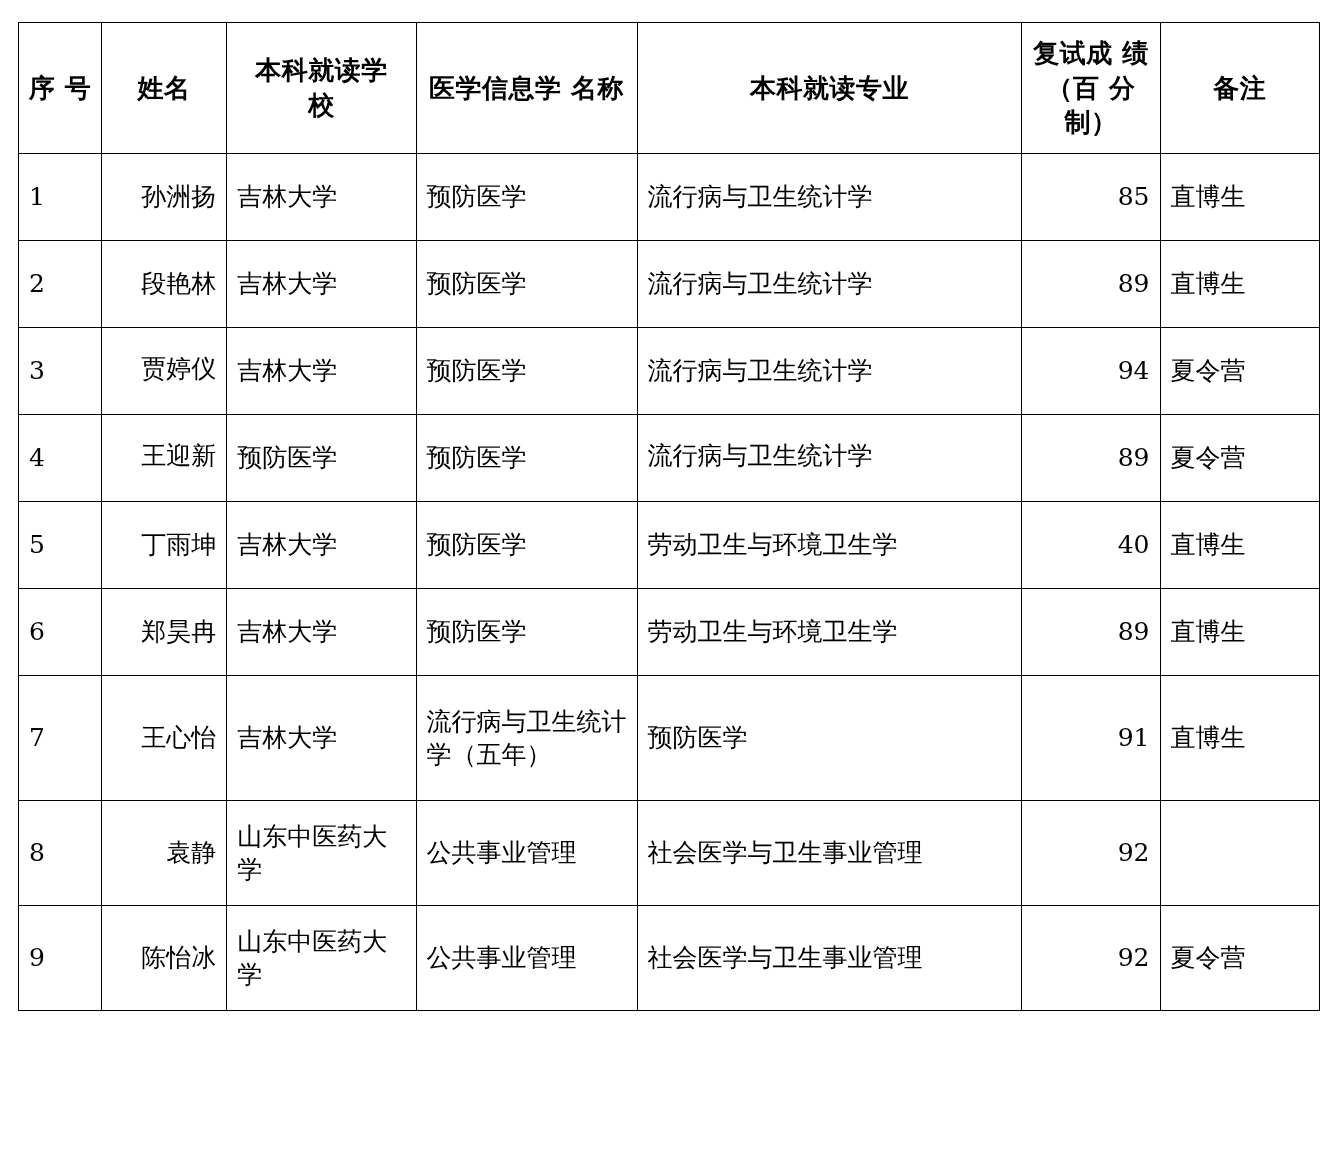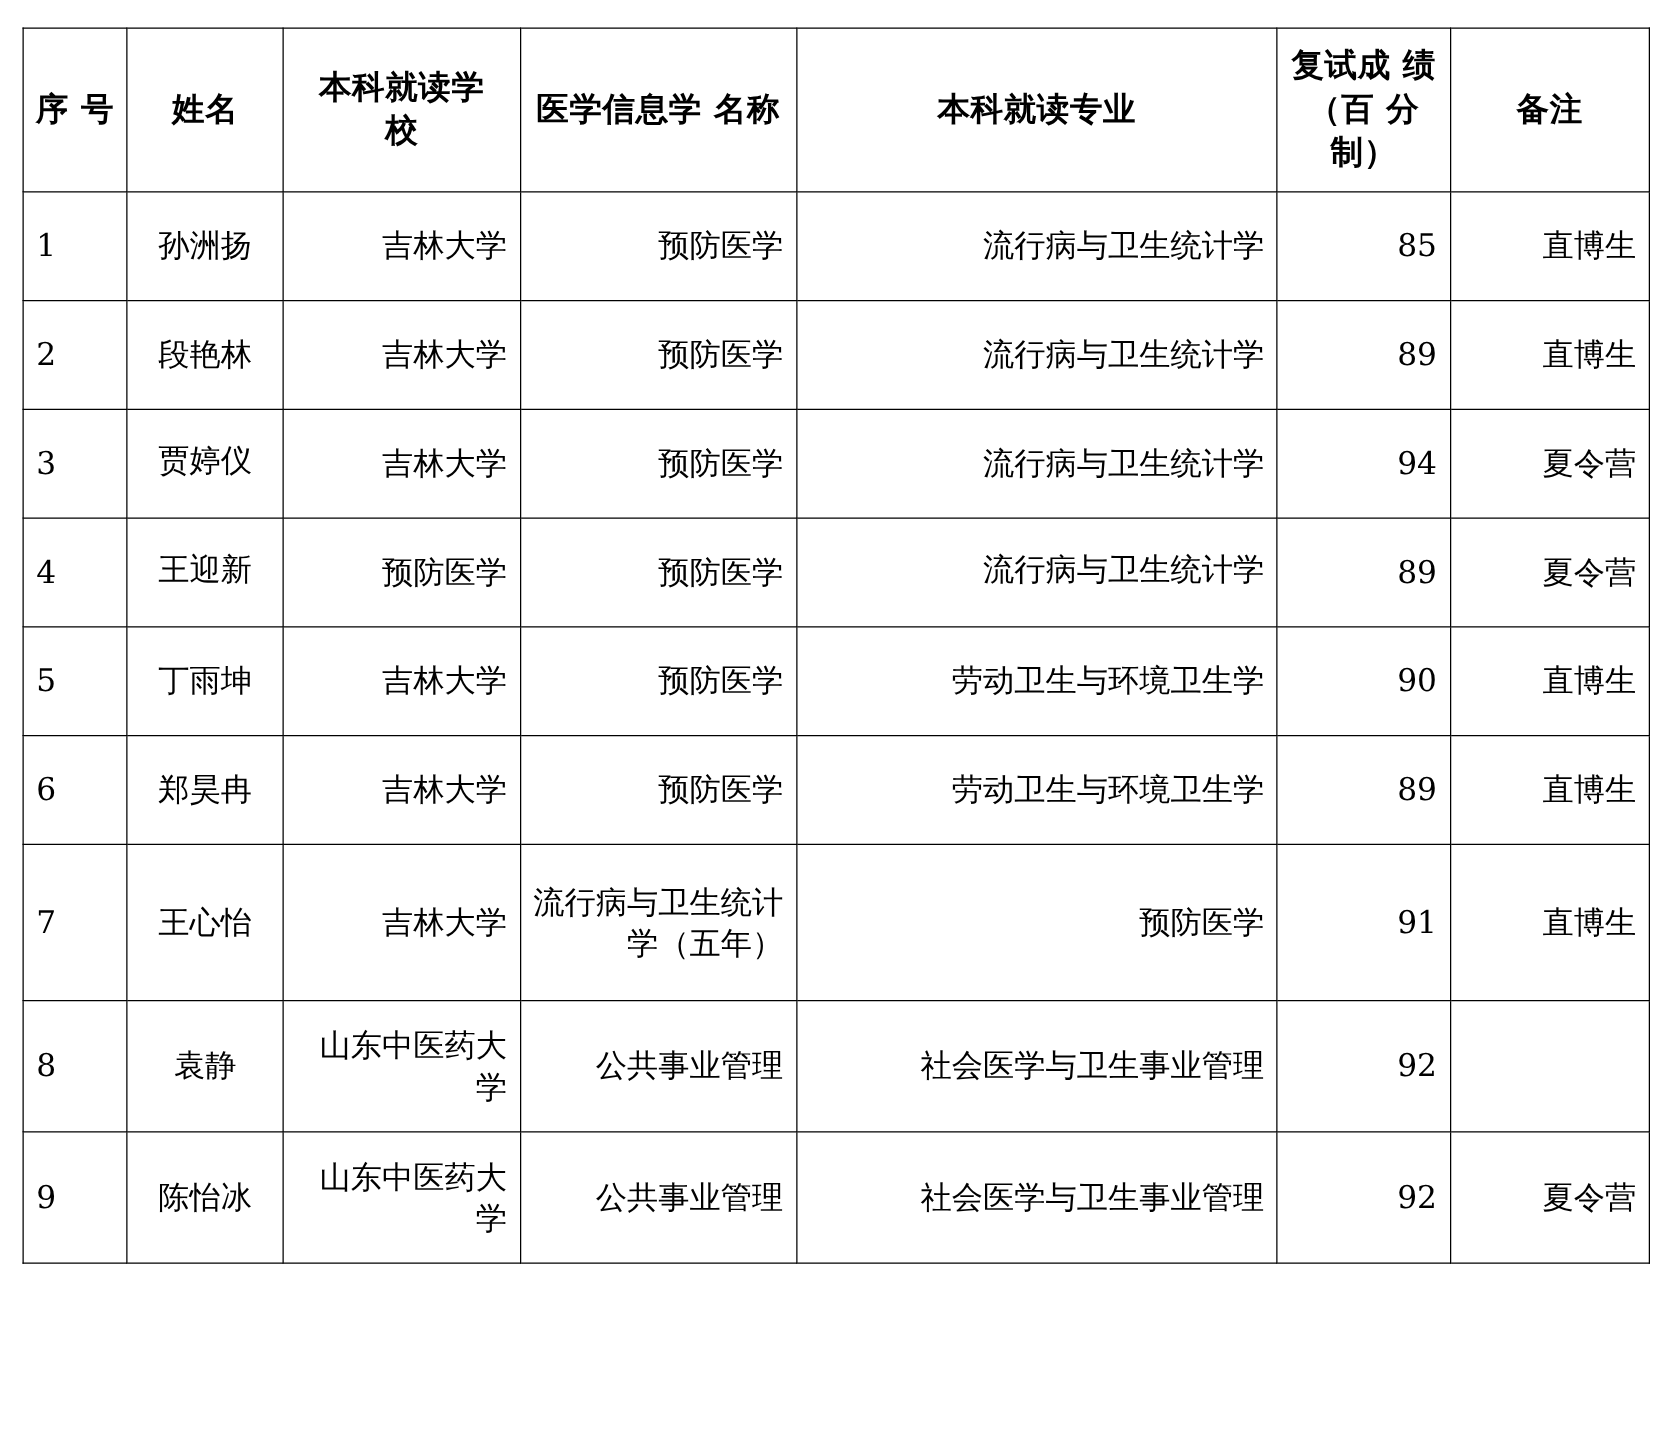--- a/index.html
+++ b/index.html
@@ -64,28 +64,28 @@
     height: 112px;
   }
   tbody tr.tall2 td {
     height: 92px;
   }
   td.cell-index {
     text-align: left;
     padding-left: 14px;
   }
   td.cell-name {
-    text-align: center;
+    text-align: right;
     padding-left: 14px;
   }
   td.cell-school,
   td.cell-major,
   td.cell-target,
   td.cell-note {
-    text-align: right;
+    text-align: left;
     padding-left: 14px;
   }
   td.cell-score {
     text-align: right;
   }
   td.big {
     font-size: 27px;
     font-family: Liberation Mono, monospace;
   }
 </style>
@@ -155,21 +155,21 @@
         <td class="cell-target big">流行病与卫生统计学</td>
         <td class="cell-score">89</td>
         <td class="cell-note">夏令营</td>
       </tr>
       <tr>
         <td class="cell-index">5</td>
         <td class="cell-name">丁雨坤</td>
         <td class="cell-school">吉林大学</td>
         <td class="cell-major">预防医学</td>
         <td class="cell-target">劳动卫生与环境卫生学</td>
-        <td class="cell-score">90</td>
+        <td class="cell-score">40</td>
         <td class="cell-note">直博生</td>
       </tr>
       <tr>
         <td class="cell-index">6</td>
         <td class="cell-name">郑昊冉</td>
         <td class="cell-school">吉林大学</td>
         <td class="cell-major">预防医学</td>
         <td class="cell-target">劳动卫生与环境卫生学</td>
         <td class="cell-score">89</td>
         <td class="cell-note">直博生</td>

